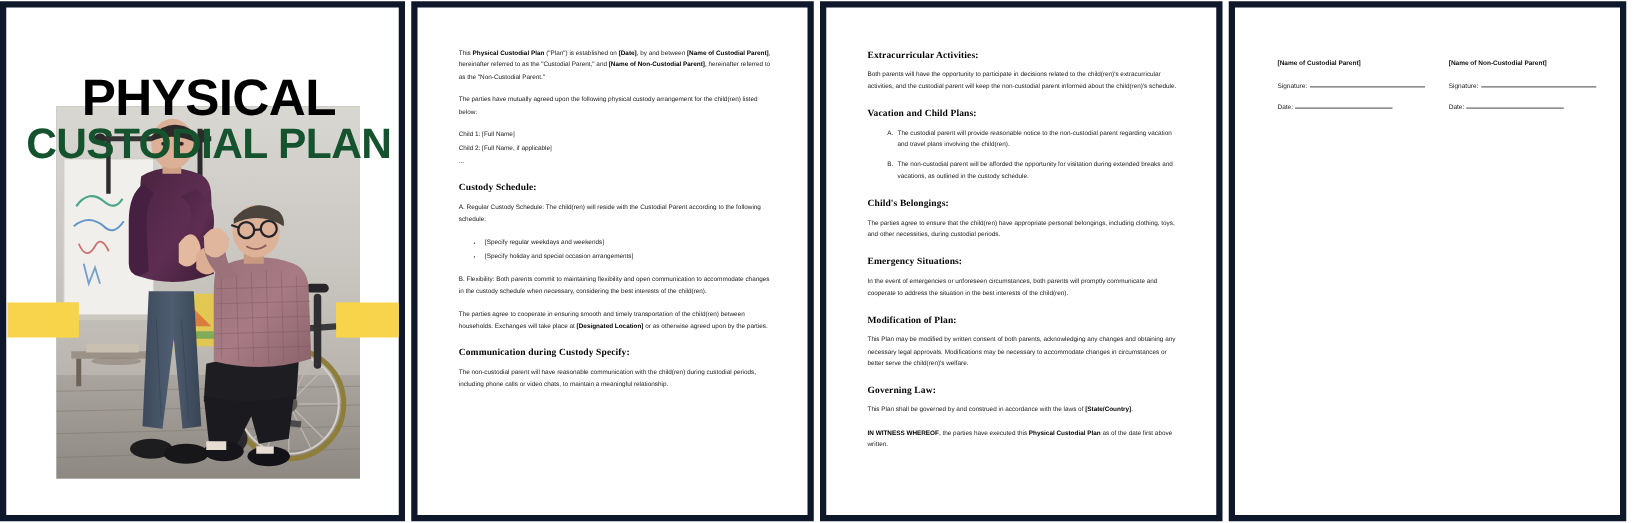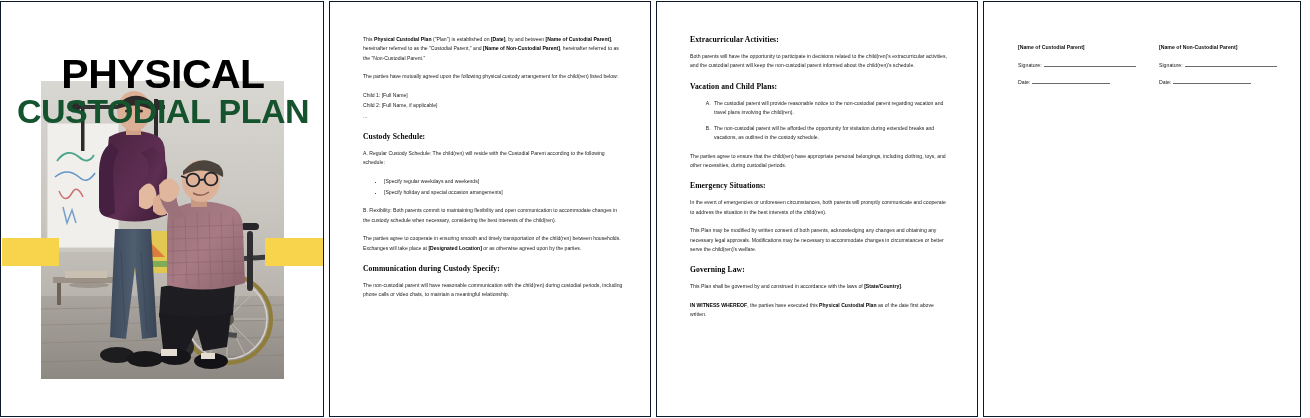--- a/index.html
+++ b/index.html
@@ -20,21 +20,21 @@
     height: 418px;
     background: #ffffff;
     display: flex;
     align-items: flex-start;
   }
 
   
   .page {
     position: relative;
     background: #ffffff;
-    border: 1px solid #0f172a;
+    border: 5px solid #0f172a;
     box-sizing: border-box;
     overflow: hidden;
     flex: none;
   }
   .page-1 { width: 324px; height: 416px; margin-left: 0; margin-top: 1px; }
   .page-gap { width: 5px; flex: none; height: 1px; }
   .page-2 { width: 322px; height: 416px; margin-top: 1px; }
   .page-3 { width: 322px; height: 416px; margin-top: 1px; }
   .page-4 { width: 318px; height: 416px; margin-top: 1px; }
 
@@ -375,25 +375,27 @@
 
       <h2 class="sec first">Extracurricular Activities:</h2>
       <p class="para">Both parents will have the opportunity to participate in decisions related to the child(ren)'s extracurricular activities, and the custodial parent will keep the non-custodial parent informed about the child(ren)'s schedule.</p>
 
       <h2 class="sec">Vacation and Child Plans:</h2>
       <ol class="alpha">
         <li>The custodial parent will provide reasonable notice to the non-custodial parent regarding vacation and travel plans involving the child(ren).</li>
         <li>The non-custodial parent will be afforded the opportunity for visitation during extended breaks and vacations, as outlined in the custody schedule.</li>
       </ol>
 
+      <h2 class="sec">Child's Belongings:</h2>
       <p class="para">The parties agree to ensure that the child(ren) have appropriate personal belongings, including clothing, toys, and other necessities, during custodial periods.</p>
 
       <h2 class="sec">Emergency Situations:</h2>
       <p class="para">In the event of emergencies or unforeseen circumstances, both parents will promptly communicate and cooperate to address the situation in the best interests of the child(ren).</p>
 
+      <h2 class="sec">Modification of Plan:</h2>
       <p class="para">This Plan may be modified by written consent of both parents, acknowledging any changes and obtaining any necessary legal approvals. Modifications may be necessary to accommodate changes in circumstances or better serve the child(ren)'s welfare.</p>
 
       <h2 class="sec">Governing Law:</h2>
       <p class="para">This Plan shall be governed by and construed in accordance with the laws of <b>[State/Country]</b>.</p>
 
       <p class="para"><b>IN WITNESS WHEREOF</b>, the parties have executed this <b>Physical Custodial Plan</b> as of the date first above written.</p>
 
     </div>
   </div>
 

